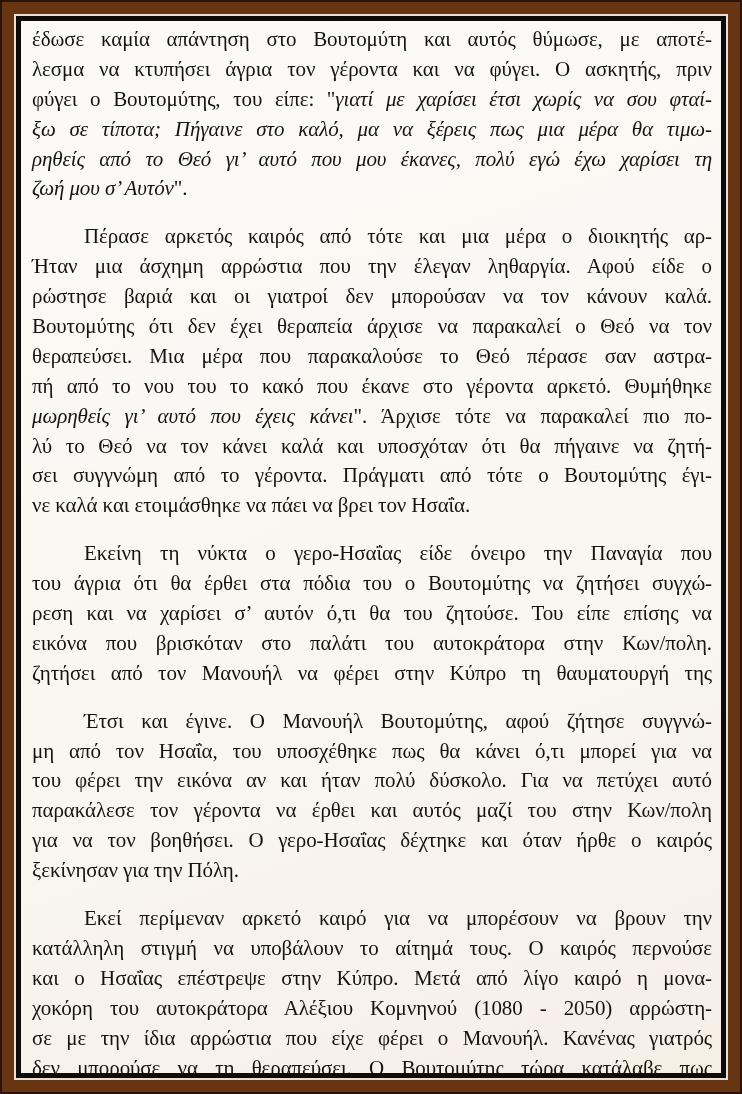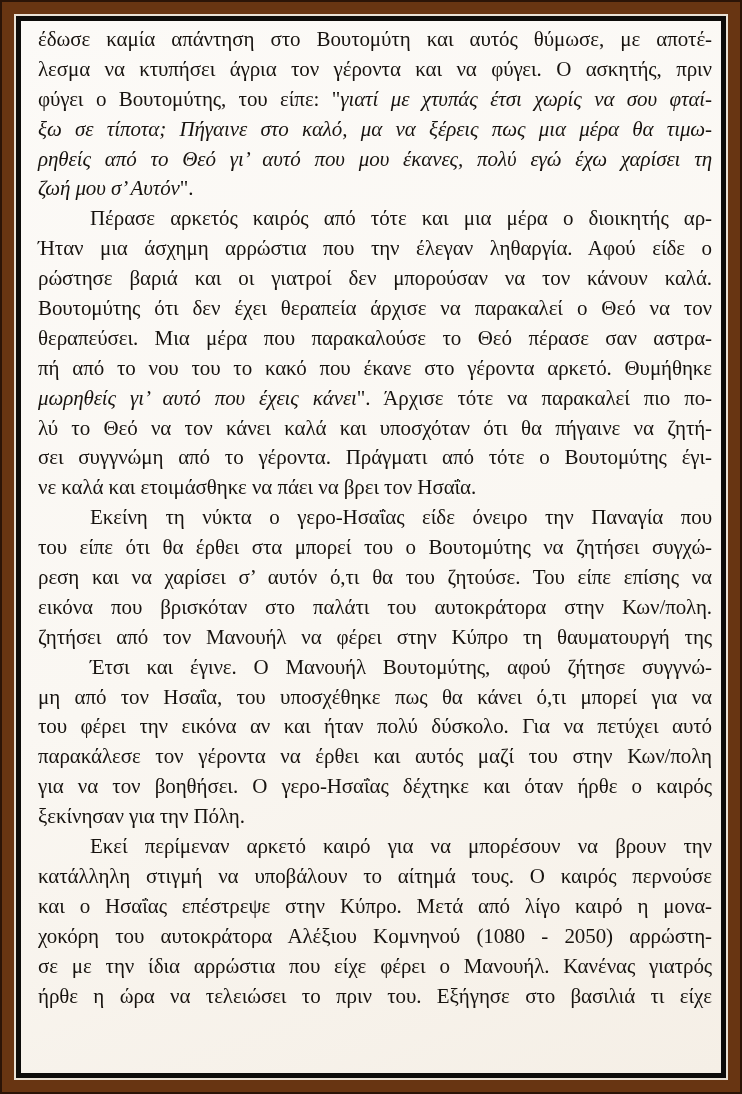--- a/index.html
+++ b/index.html
@@ -12,84 +12,85 @@
     padding: 14px;
     font-family: "Liberation Serif", "DejaVu Serif", serif;
   }
   .paper {
     box-sizing: border-box;
     width: 100%;
     height: 100%;
     background: linear-gradient(160deg, #fcfaf7 0%, #faf7f2 55%, #f5efe6 100%);
     border: 5px solid #0d0c0a;
     box-shadow: 0 0 0 2px #e9e1d5;
-    padding: 4px 9px 0 17px;
+    padding: 4px 9px 0 11px;
     overflow: hidden;
   }
   .doc {
     color: #17130f;
     font-size: 21px;
     letter-spacing: -0.1px;
   }
   .para { margin: 0; }
   .line {
     line-height: 29.9px;
     height: 29.9px;
     text-align: justify;
     text-align-last: justify;
     white-space: nowrap;
     overflow: visible;
   }
   .line.lastshort { text-align-last: left; }
-  .line.indent { text-indent: 52px; }
+  .line.indent { text-indent: 52px; margin-top: 18px; }
   .it { font-style: italic; }
   .rm { font-style: normal; }
 </style>
 </head>
 <body>
 
 <div class="paper">
   <article class="doc">
       <div class="para">
         <div class="line"><span class="rm">έδωσε καμία απάντηση στο Βουτομύτη και αυτός θύμωσε, με αποτέ-</span></div>
         <div class="line"><span class="rm">λεσμα να κτυπήσει άγρια τον γέροντα και να φύγει. Ο ασκητής, πριν</span></div>
-        <div class="line"><span class="rm">φύγει ο Βουτομύτης, του είπε: "</span><span class="it">γιατί με χτυπάς έτσι χωρίς να σου φταί-</span></div>
+        <div class="line"><span class="rm">φύγει ο Βουτομύτης, του είπε: "</span><span class="it">γιατί με χαρίσει έτσι χωρίς να σου φταί-</span></div>
         <div class="line"><span class="it">ξω σε τίποτα; Πήγαινε στο καλό, μα να ξέρεις πως μια μέρα θα τιμω-</span></div>
         <div class="line"><span class="it">ρηθείς από το Θεό γι’ αυτό που μου έκανες, πολύ εγώ έχω χαρίσει τη</span></div>
         <div class="line lastshort"><span class="it">ζωή μου σ’ Αυτόν</span><span class="rm">".</span></div>
       </div>
       <div class="para">
         <div class="line indent"><span class="rm">Πέρασε αρκετός καιρός από τότε και μια μέρα ο διοικητής αρ-</span></div>
         <div class="line"><span class="rm">Ήταν μια άσχημη αρρώστια που την έλεγαν ληθαργία. Αφού είδε ο</span></div>
         <div class="line"><span class="rm">ρώστησε βαριά και οι γιατροί δεν μπορούσαν να τον κάνουν καλά.</span></div>
         <div class="line"><span class="rm">Βουτομύτης ότι δεν έχει θεραπεία άρχισε να παρακαλεί ο Θεό να τον</span></div>
         <div class="line"><span class="rm">θεραπεύσει. Μια μέρα που παρακαλούσε το Θεό πέρασε σαν αστρα-</span></div>
         <div class="line"><span class="rm">πή από το νου του το κακό που έκανε στο γέροντα αρκετό. Θυμήθηκε</span></div>
         <div class="line"><span class="it">μωρηθείς γι’ αυτό που έχεις κάνει</span><span class="rm">". Άρχισε τότε να παρακαλεί πιο πο-</span></div>
         <div class="line"><span class="rm">λύ το Θεό να τον κάνει καλά και υποσχόταν ότι θα πήγαινε να ζητή-</span></div>
         <div class="line"><span class="rm">σει συγγνώμη από το γέροντα. Πράγματι από τότε ο Βουτομύτης έγι-</span></div>
         <div class="line lastshort"><span class="rm">νε καλά και ετοιμάσθηκε να πάει να βρει τον Ησαΐα.</span></div>
       </div>
       <div class="para">
         <div class="line indent"><span class="rm">Εκείνη τη νύκτα ο γερο-Ησαΐας είδε όνειρο την Παναγία που</span></div>
-        <div class="line"><span class="rm">του είπε ότι θα έρθει στα μπορεί του ο Βουτομύτης να ζητήσει συγχώ-</span></div>
+        <div class="line"><span class="rm">του άγρια ότι θα έρθει στα πόδια του ο Βουτομύτης να ζητήσει συγχώ-</span></div>
         <div class="line"><span class="rm">ρεση και να χαρίσει σ’ αυτόν ό,τι θα του ζητούσε. Του είπε επίσης να</span></div>
         <div class="line"><span class="rm">εικόνα που βρισκόταν στο παλάτι του αυτοκράτορα στην Κων/πολη.</span></div>
         <div class="line"><span class="rm">ζητήσει από τον Μανουήλ να φέρει στην Κύπρο τη θαυματουργή της</span></div>
       </div>
       <div class="para">
         <div class="line indent"><span class="rm">Έτσι και έγινε. Ο Μανουήλ Βουτομύτης, αφού ζήτησε συγγνώ-</span></div>
         <div class="line"><span class="rm">μη από τον Ησαΐα, του υποσχέθηκε πως θα κάνει ό,τι μπορεί για να</span></div>
         <div class="line"><span class="rm">του φέρει την εικόνα αν και ήταν πολύ δύσκολο. Για να πετύχει αυτό</span></div>
         <div class="line"><span class="rm">παρακάλεσε τον γέροντα να έρθει και αυτός μαζί του στην Κων/πολη</span></div>
         <div class="line"><span class="rm">για να τον βοηθήσει. Ο γερο-Ησαΐας δέχτηκε και όταν ήρθε ο καιρός</span></div>
         <div class="line lastshort"><span class="rm">ξεκίνησαν για την Πόλη.</span></div>
       </div>
       <div class="para">
         <div class="line indent"><span class="rm">Εκεί περίμεναν αρκετό καιρό για να μπορέσουν να βρουν την</span></div>
         <div class="line"><span class="rm">κατάλληλη στιγμή να υποβάλουν το αίτημά τους. Ο καιρός περνούσε</span></div>
         <div class="line"><span class="rm">και ο Ησαΐας επέστρεψε στην Κύπρο. Μετά από λίγο καιρό η μονα-</span></div>
         <div class="line"><span class="rm">χοκόρη του αυτοκράτορα Αλέξιου Κομνηνού (1080 - 2050) αρρώστη-</span></div>
         <div class="line"><span class="rm">σε με την ίδια αρρώστια που είχε φέρει ο Μανουήλ. Κανένας γιατρός</span></div>
+        <div class="line"><span class="rm">δεν μπορούσε να τη θεραπεύσει. Ο Βουτομύτης τώρα κατάλαβε πως</span></div>
         <div class="line"><span class="rm">ήρθε η ώρα να τελειώσει το πριν του. Εξήγησε στο βασιλιά τι είχε</span></div>
       </div>
     </article>
 </div>
 
 </body></html>

